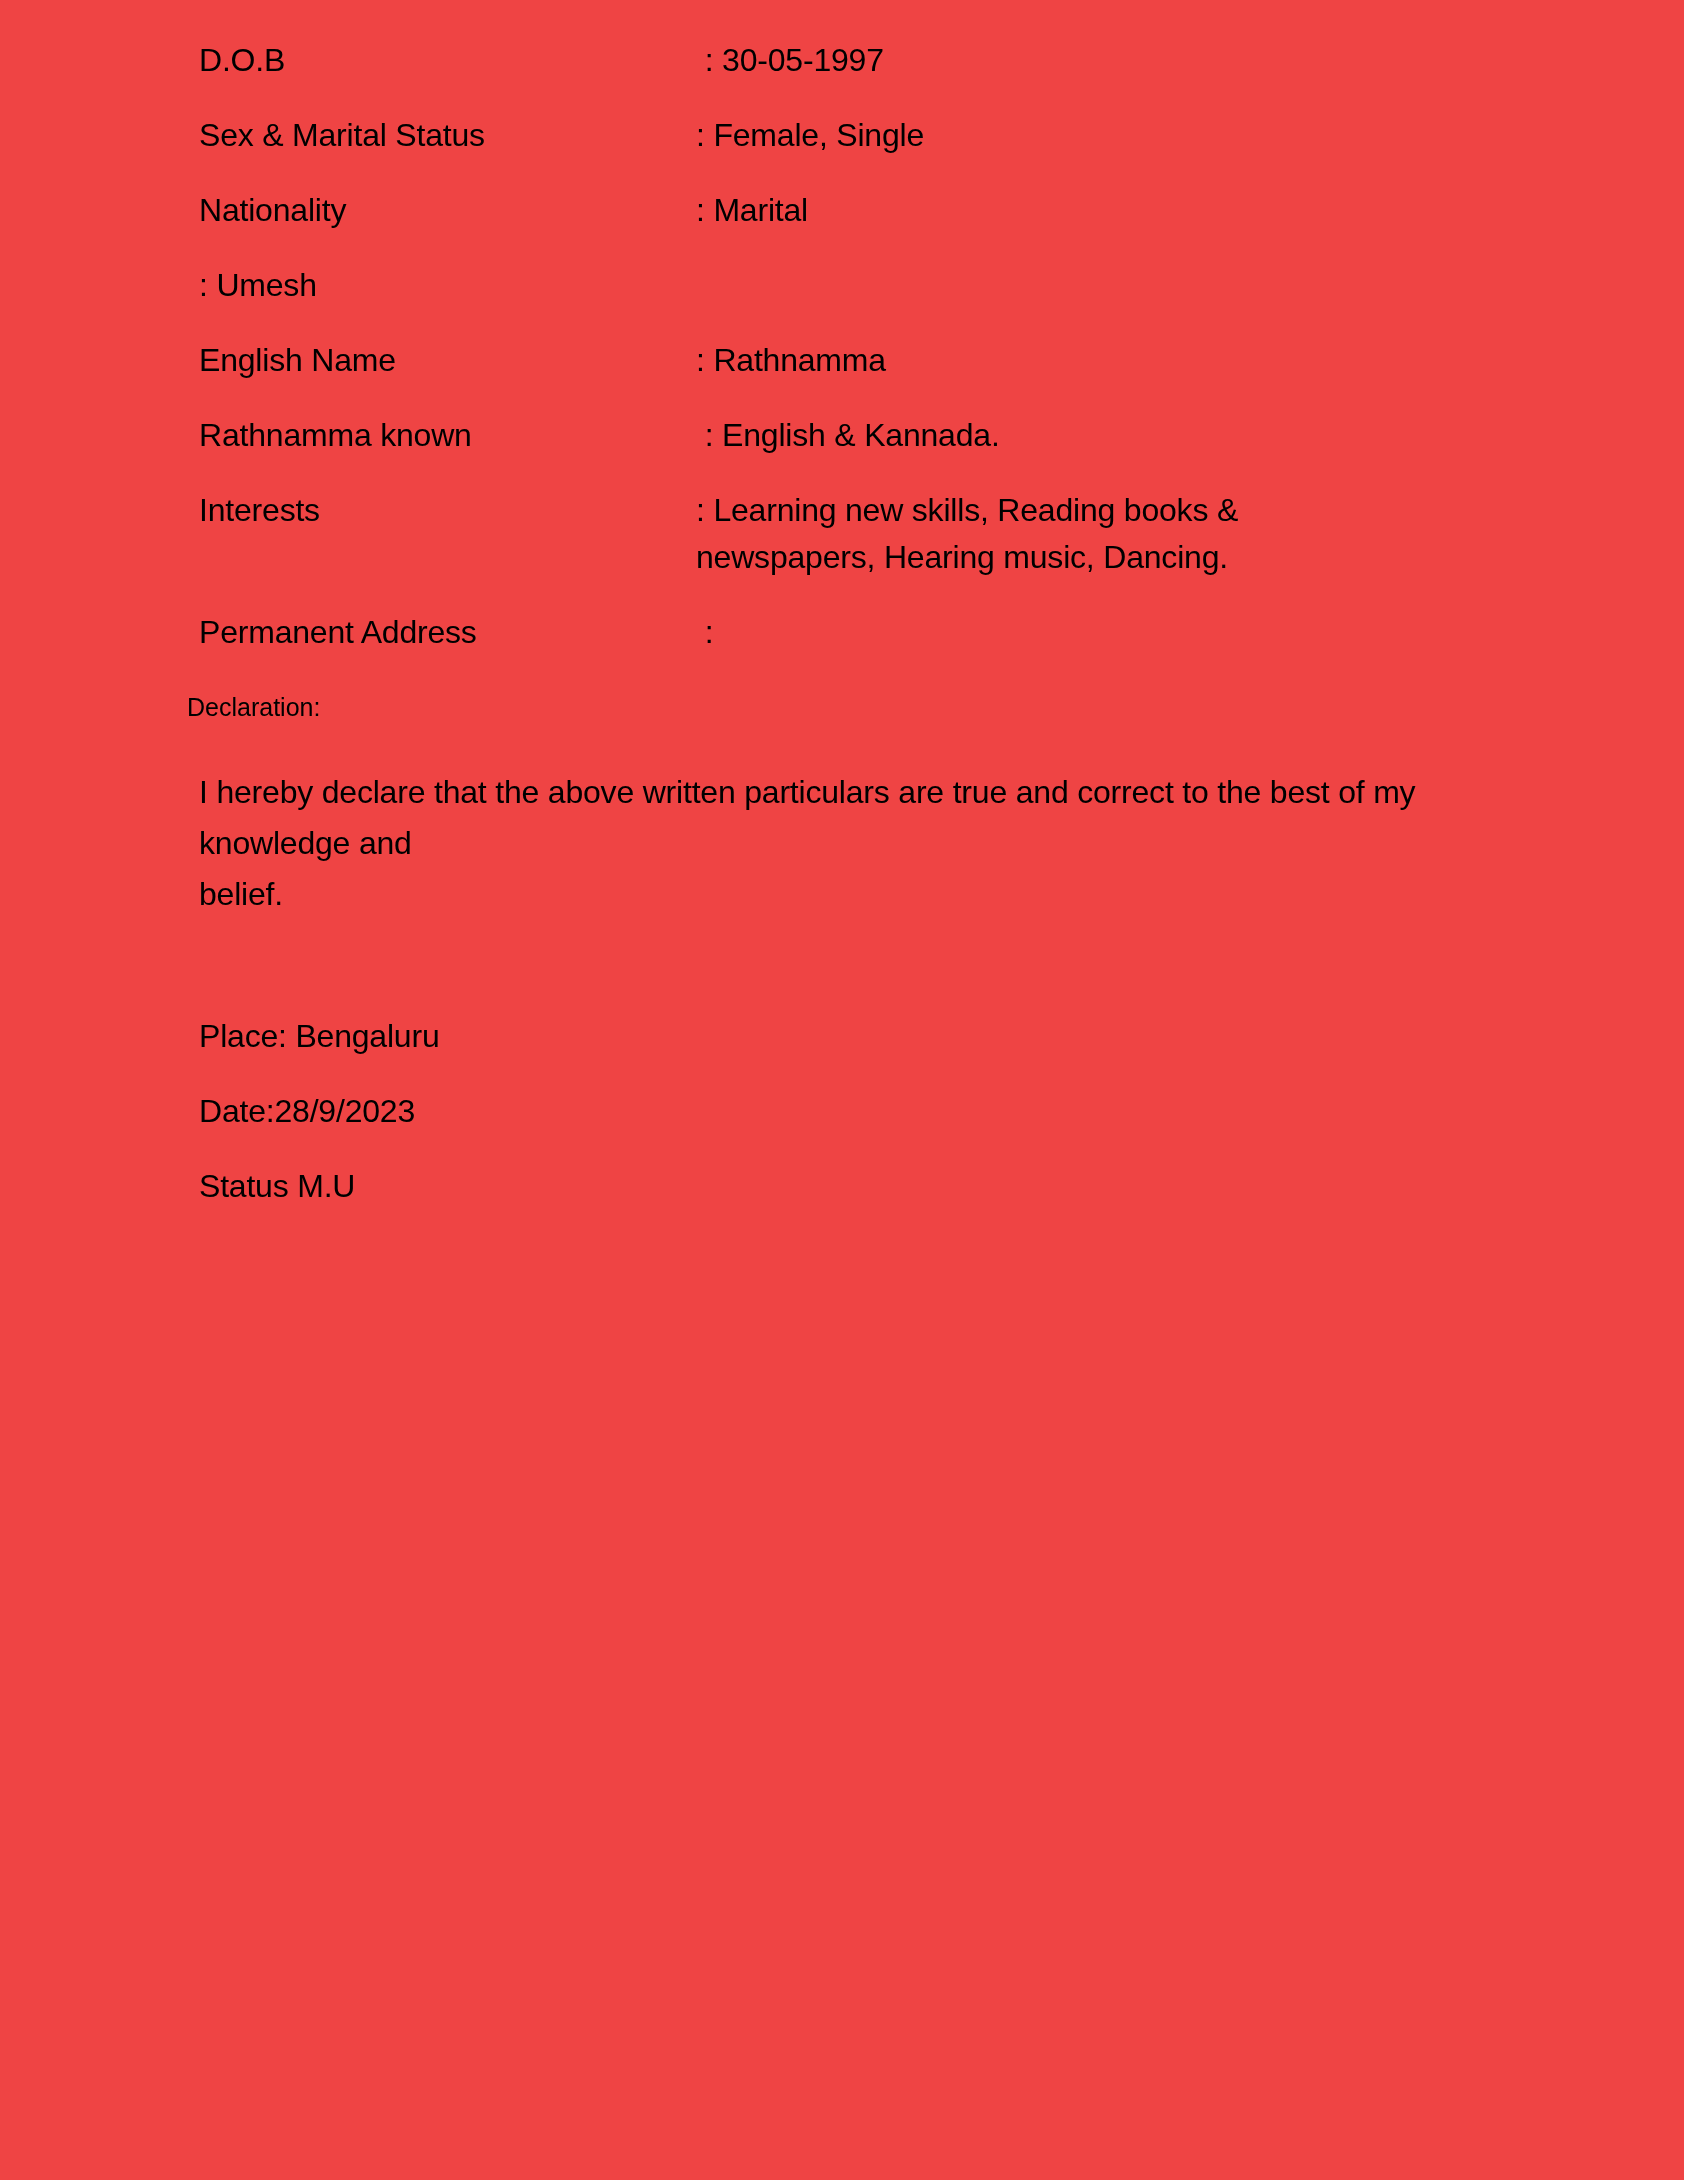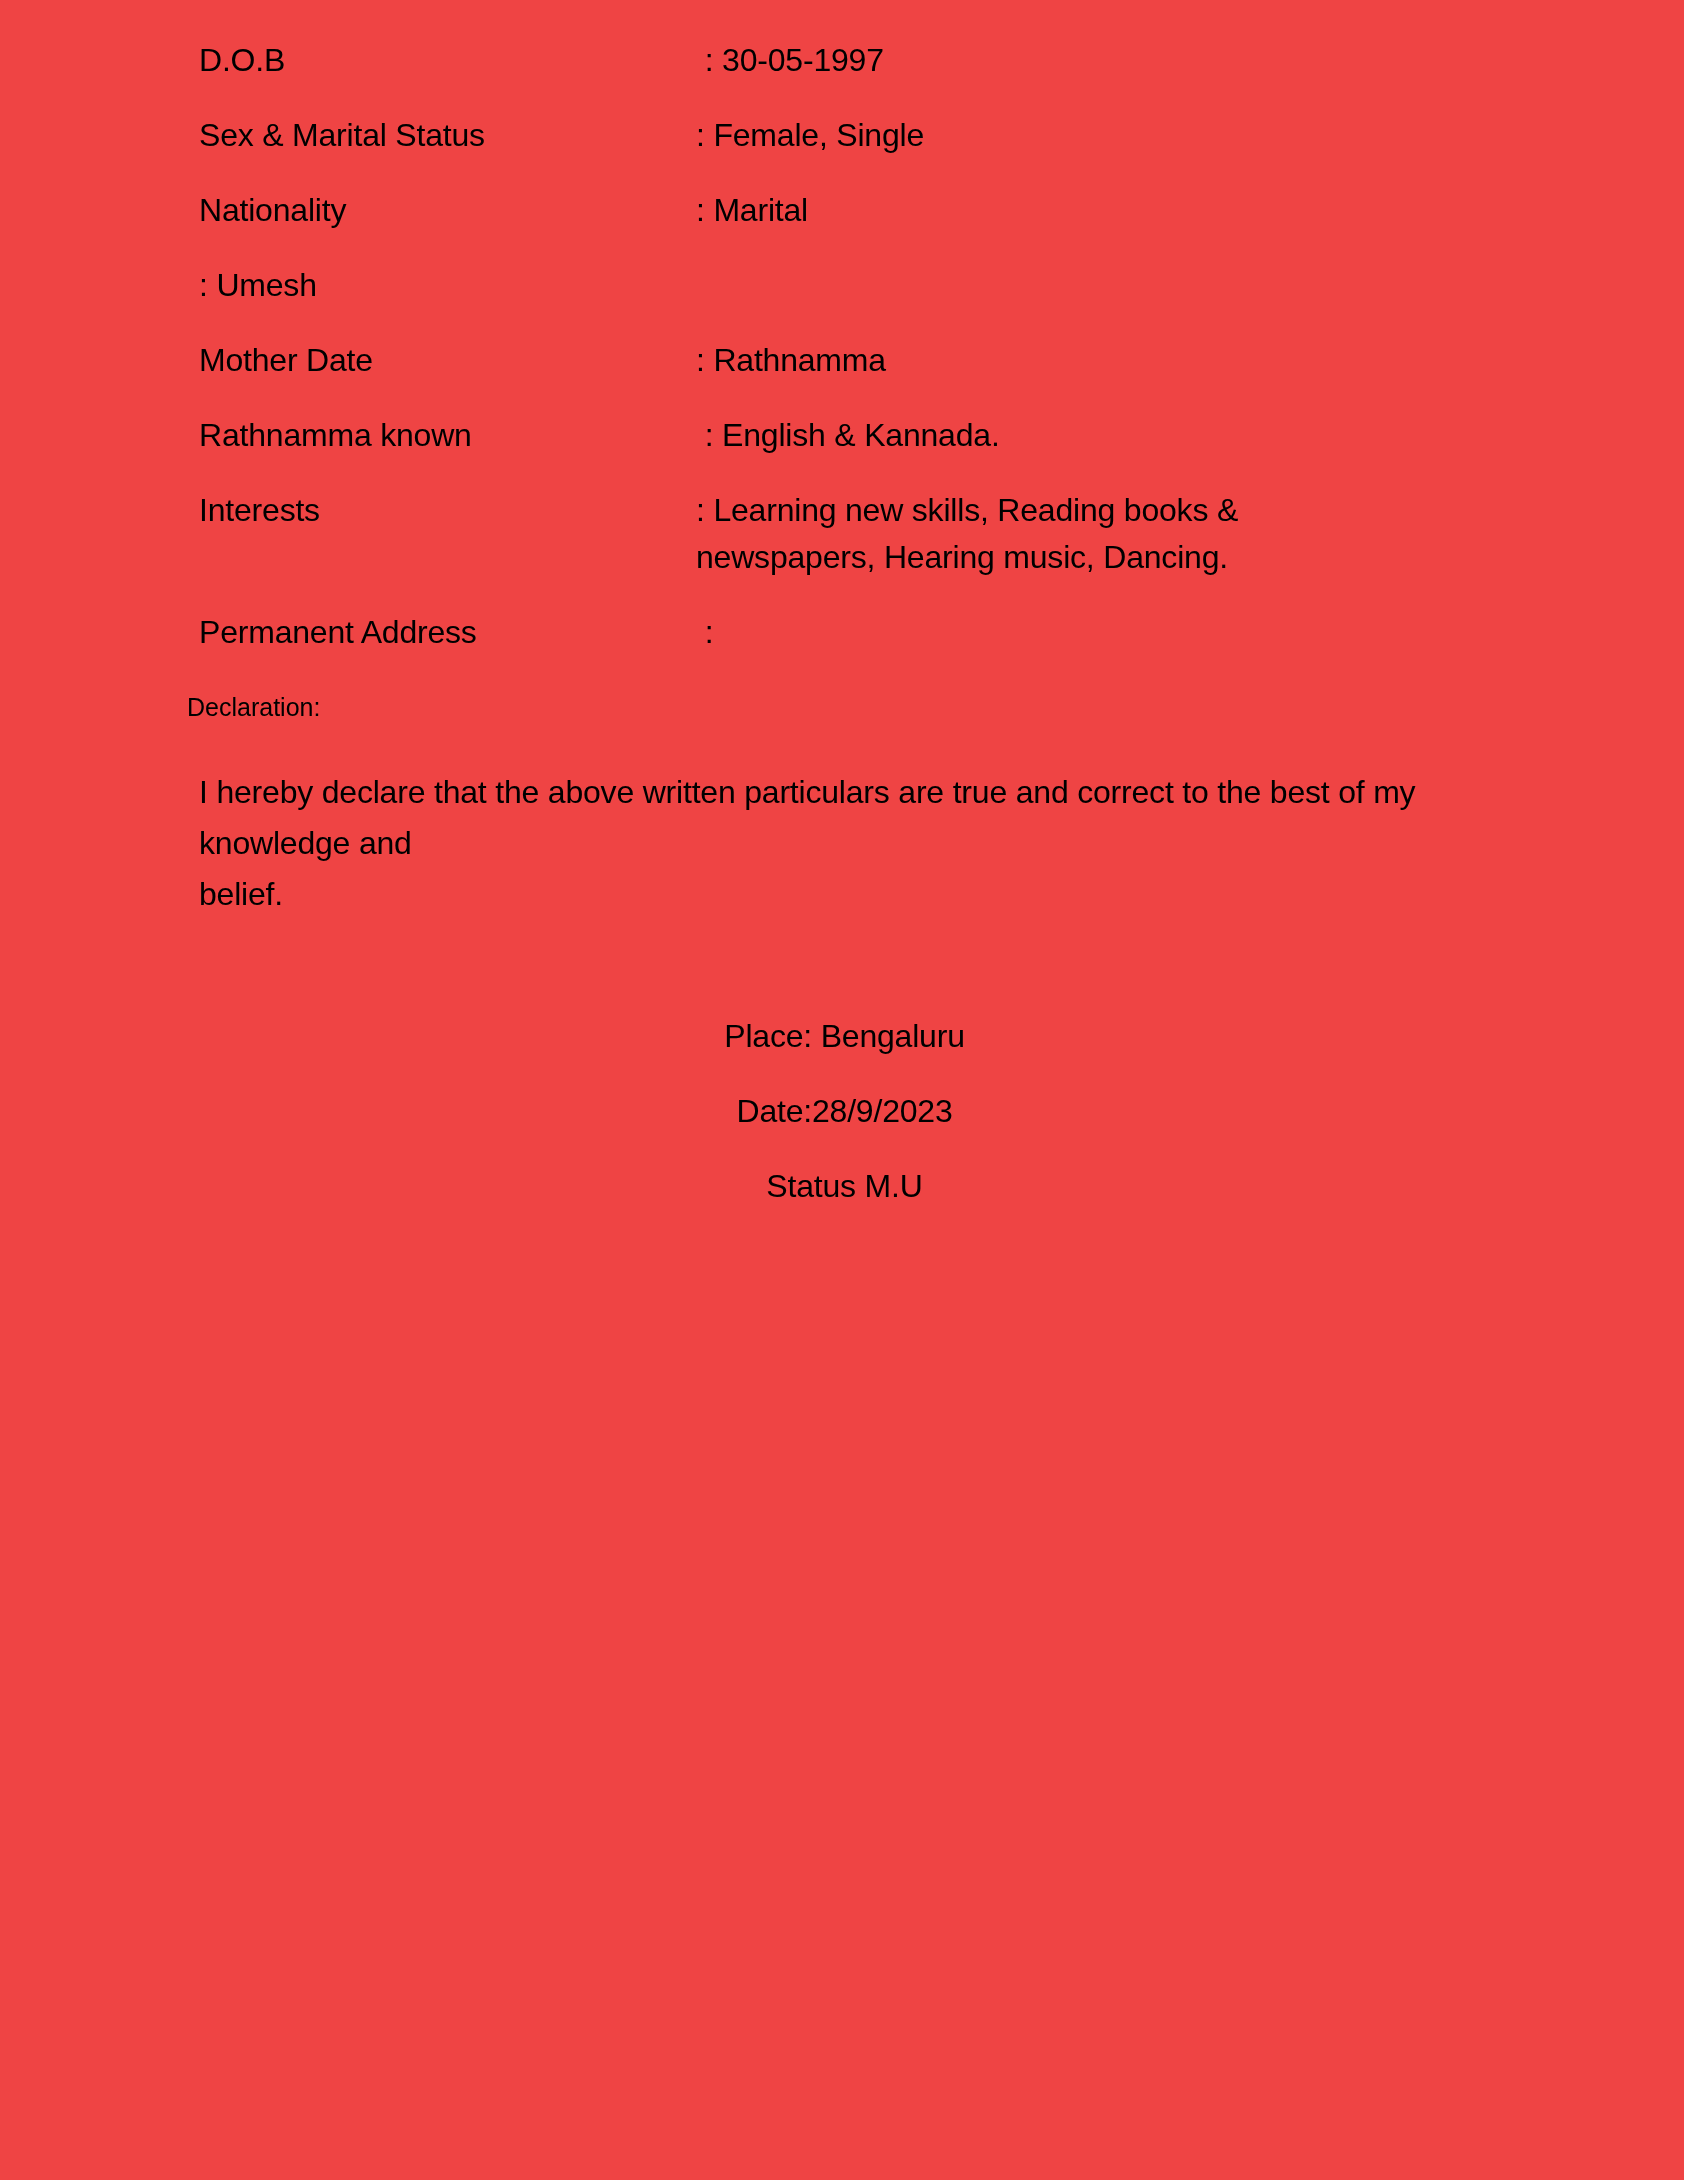--- a/index.html
+++ b/index.html
@@ -51,21 +51,20 @@
       white-space: pre-wrap;
       width: 1291px;
     }
     .signoff {
       margin-top: 93px;
     }
     .signoff-line {
       line-height: 47px;
       margin-bottom: 28px;
       white-space: pre-wrap;
-      text-align: center;
     }
   </style>
 </head>
 <body>
 
 <div class="page">
   <div class="content">
 
     <div>
       <div class="detail-row">
@@ -77,21 +76,21 @@
         <span class="detail-value">: Female, Single</span>
       </div>
       <div class="detail-row">
         <span class="detail-label">Nationality</span>
         <span class="detail-value">: Marital</span>
       </div>
       <div class="detail-row">
         <span class="detail-value">: Umesh</span>
       </div>
       <div class="detail-row">
-        <span class="detail-label">Mother Date</span>
+        <span class="detail-label">English Name</span>
         <span class="detail-value">: Rathnamma</span>
       </div>
       <div class="detail-row">
         <span class="detail-label">Rathnamma known</span>
         <span class="detail-value"> : English &amp; Kannada.</span>
       </div>
       <div class="detail-row">
         <span class="detail-label">Interests</span>
         <span class="detail-value">: Learning new skills, Reading books &amp;
 newspapers, Hearing music, Dancing.</span>

